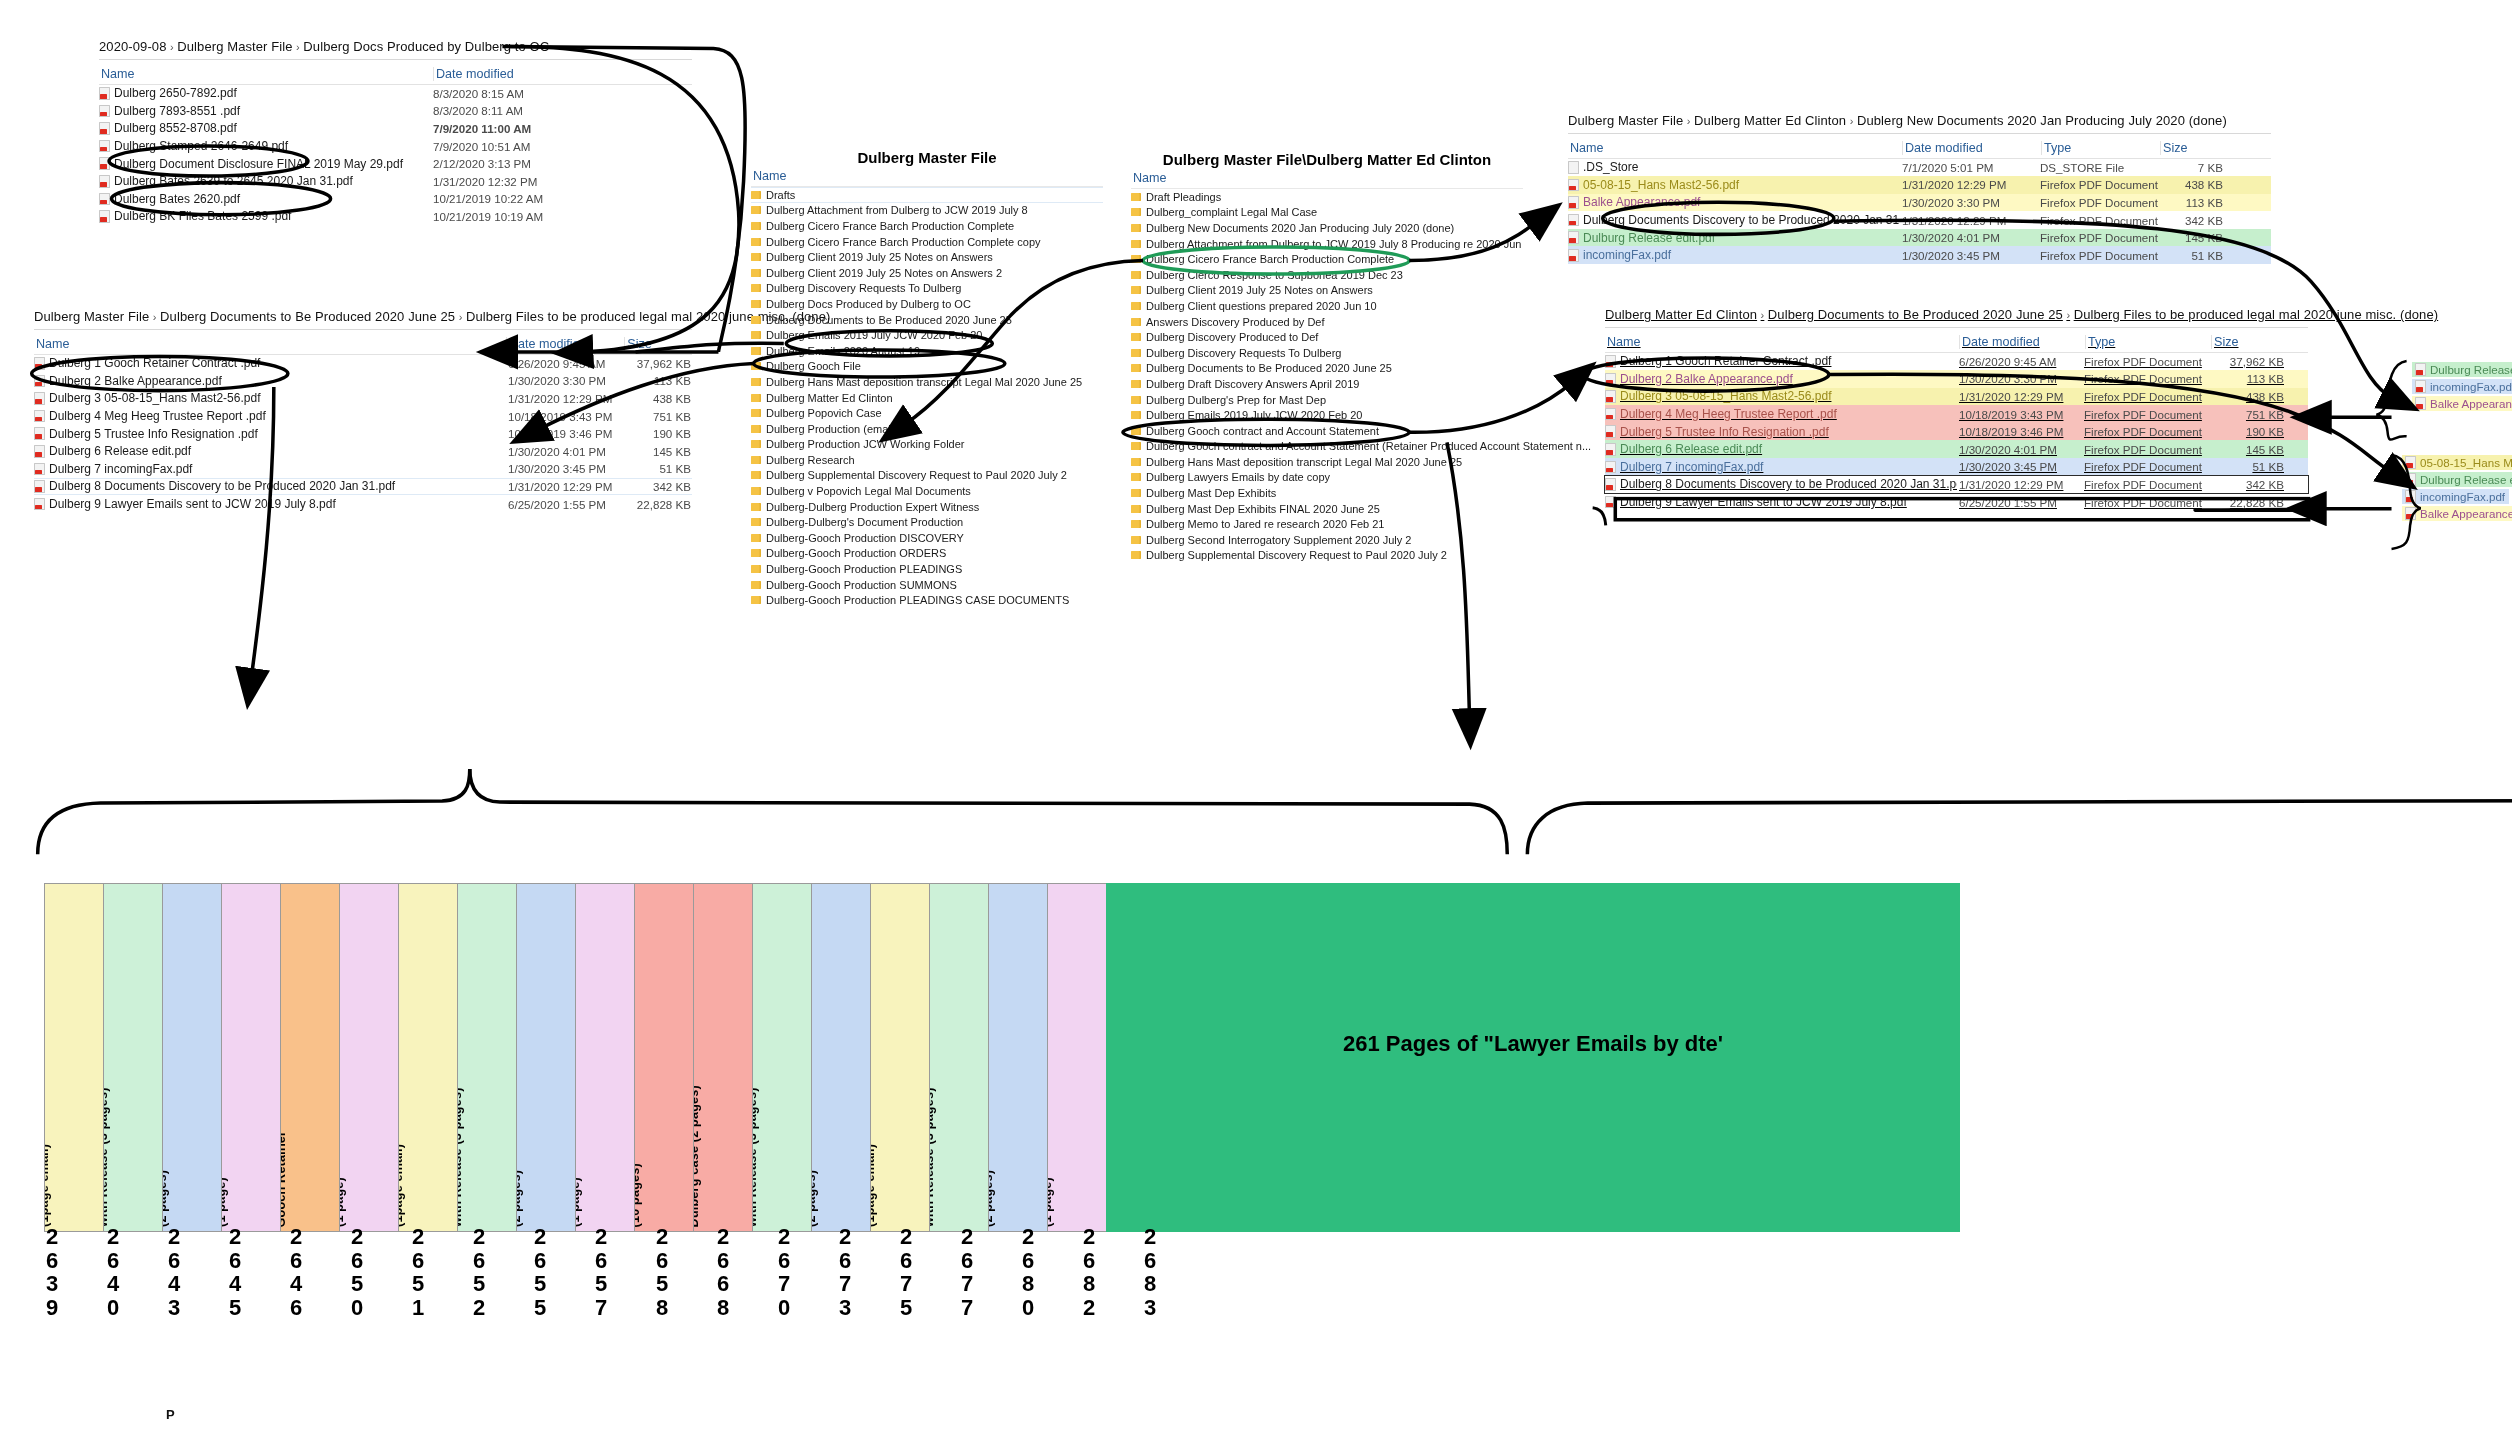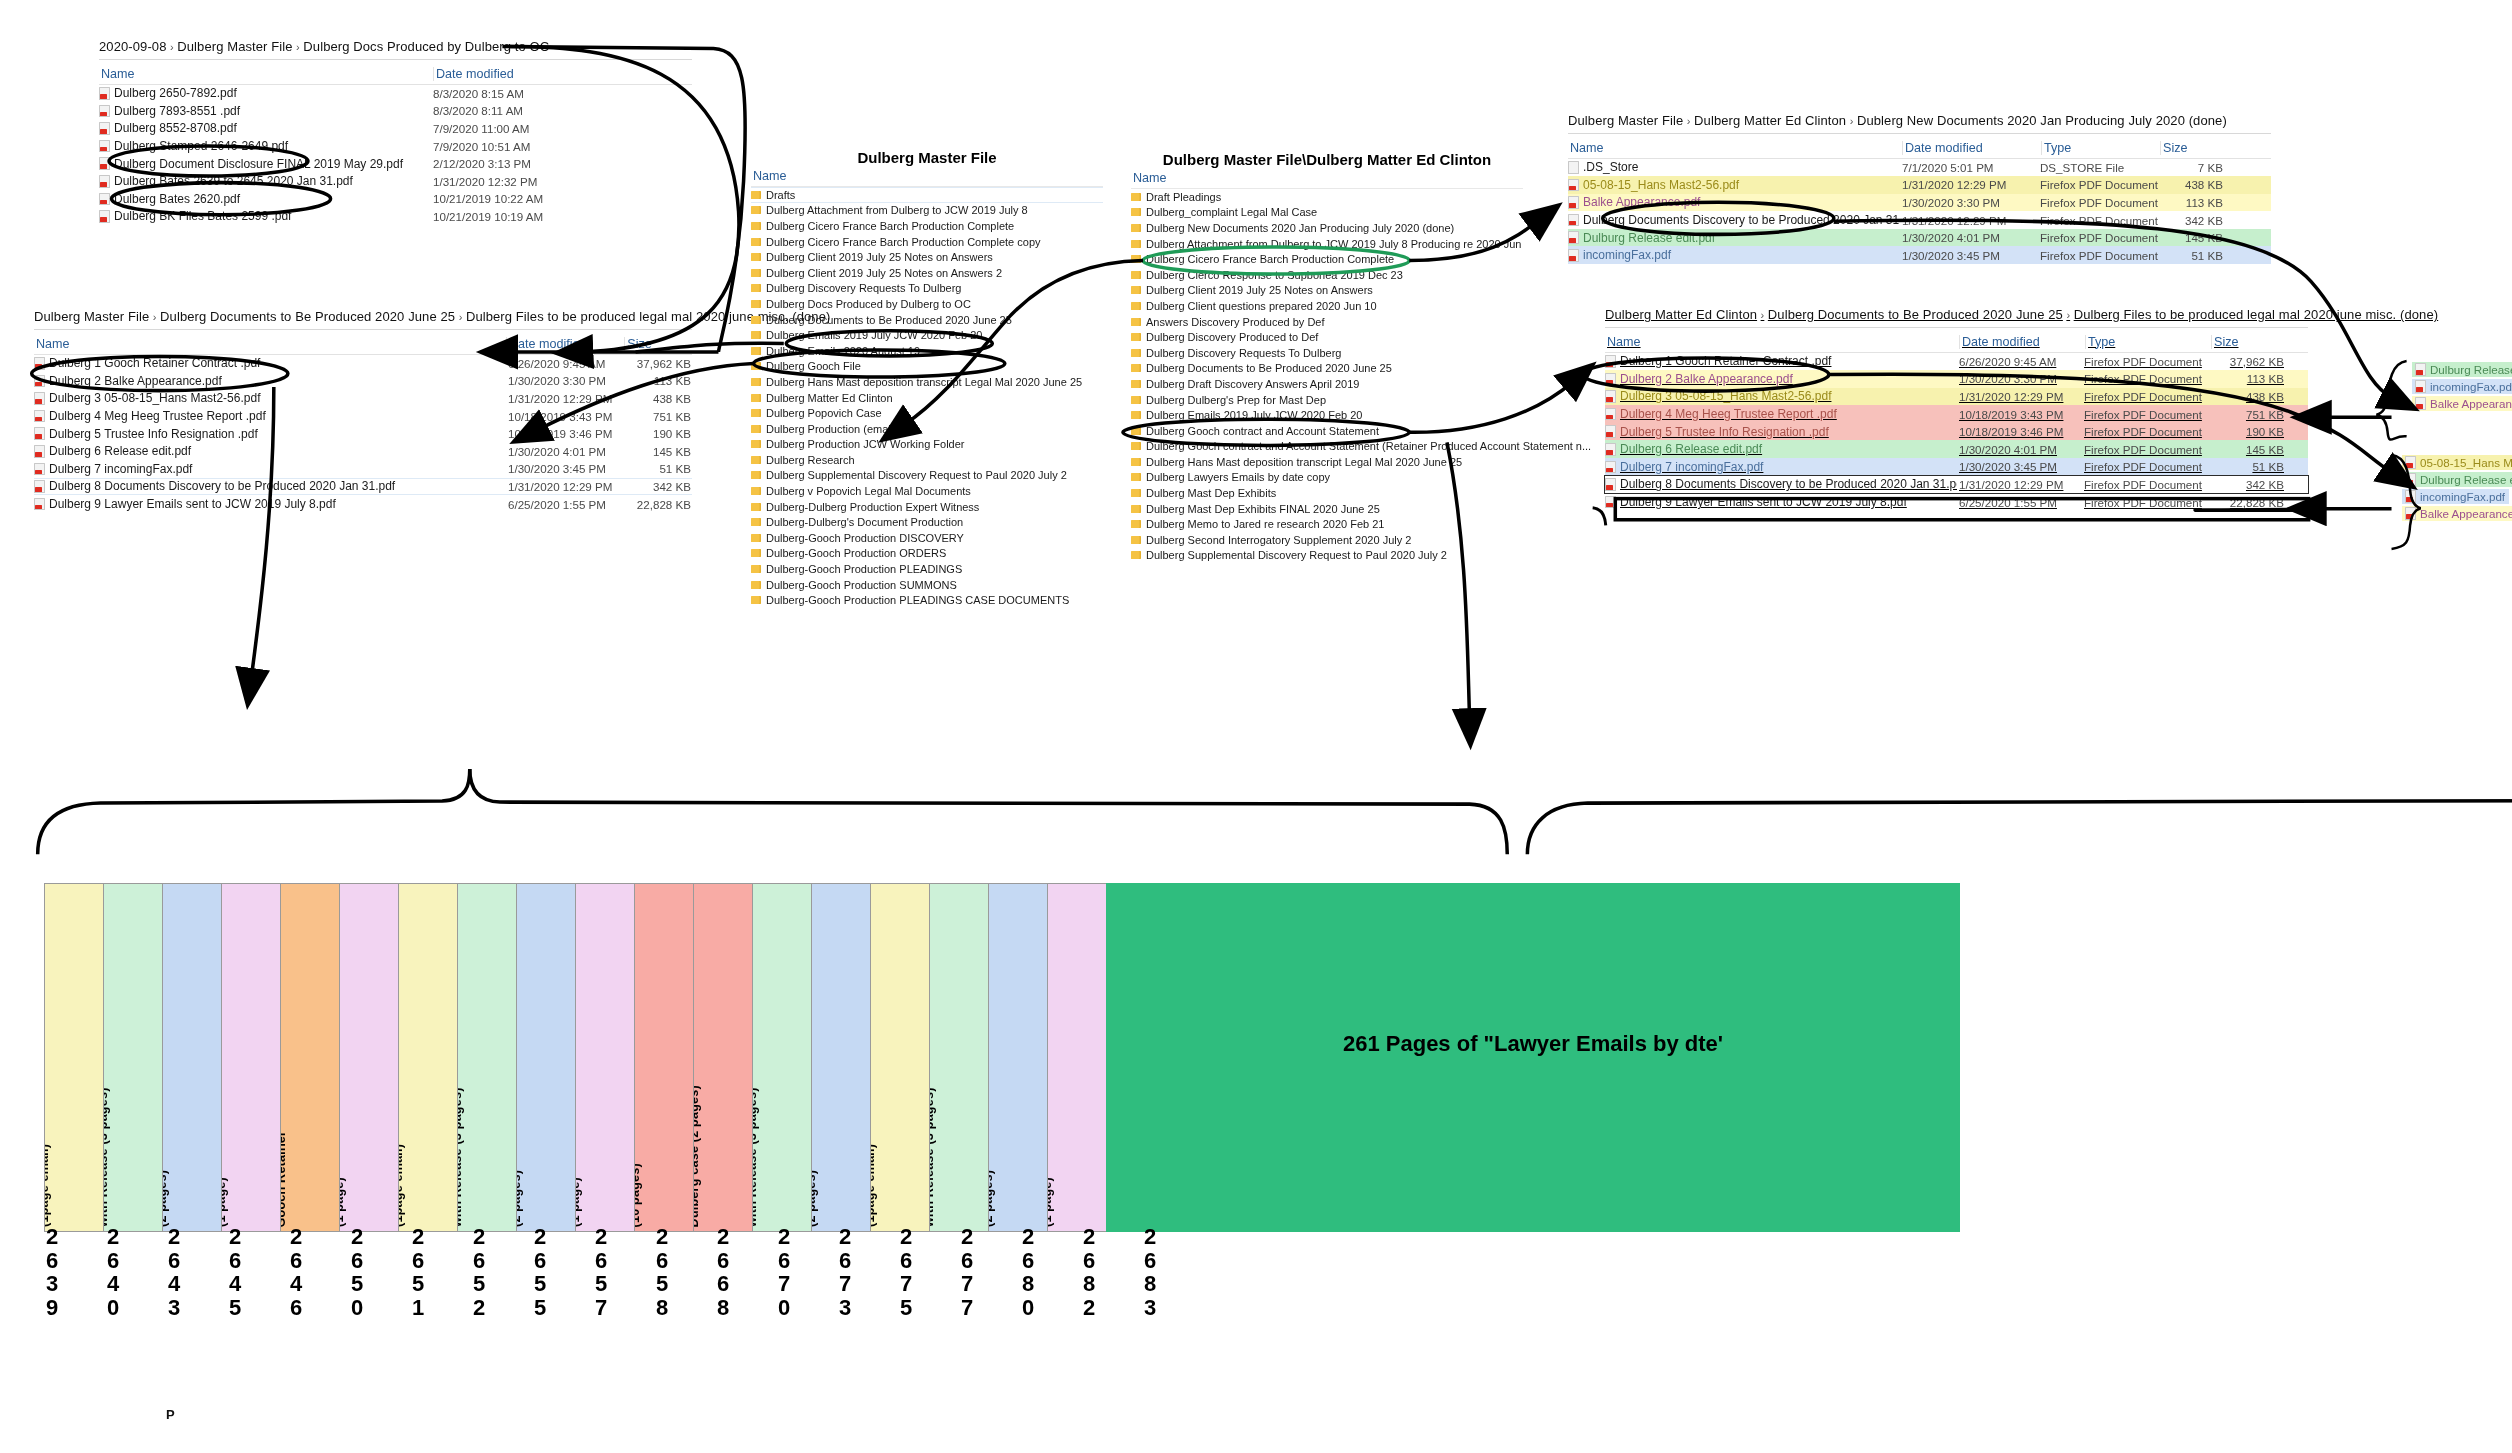--- a/index.html
+++ b/index.html
@@ -98,21 +98,21 @@
           <span class="ico"></span>
           <span>Dulberg 7893-8551 .pdf</span>
         </div>
         <div class="dt" style="width: 161px;">8/3/2020 8:11 AM</div>
       </div>
       <div class="frow">
         <div class="nm" style="width: 332px;">
           <span class="ico"></span>
           <span>Dulberg 8552-8708.pdf</span>
         </div>
-        <div class="dt" style="width: 161px;">7/9/2020 11:00 AM</div>
+        <div class="dt" style="width: 161px; font-weight: bold;">7/9/2020 11:00 AM</div>
       </div>
       <div class="frow">
         <div class="nm" style="width: 332px;">
           <span class="ico"></span>
           <span>Dulberg  Stamped 2646-2649.pdf</span>
         </div>
         <div class="dt" style="width: 161px;">7/9/2020 10:51 AM</div>
       </div>
       <div class="frow">
         <div class="nm" style="width: 332px;">

